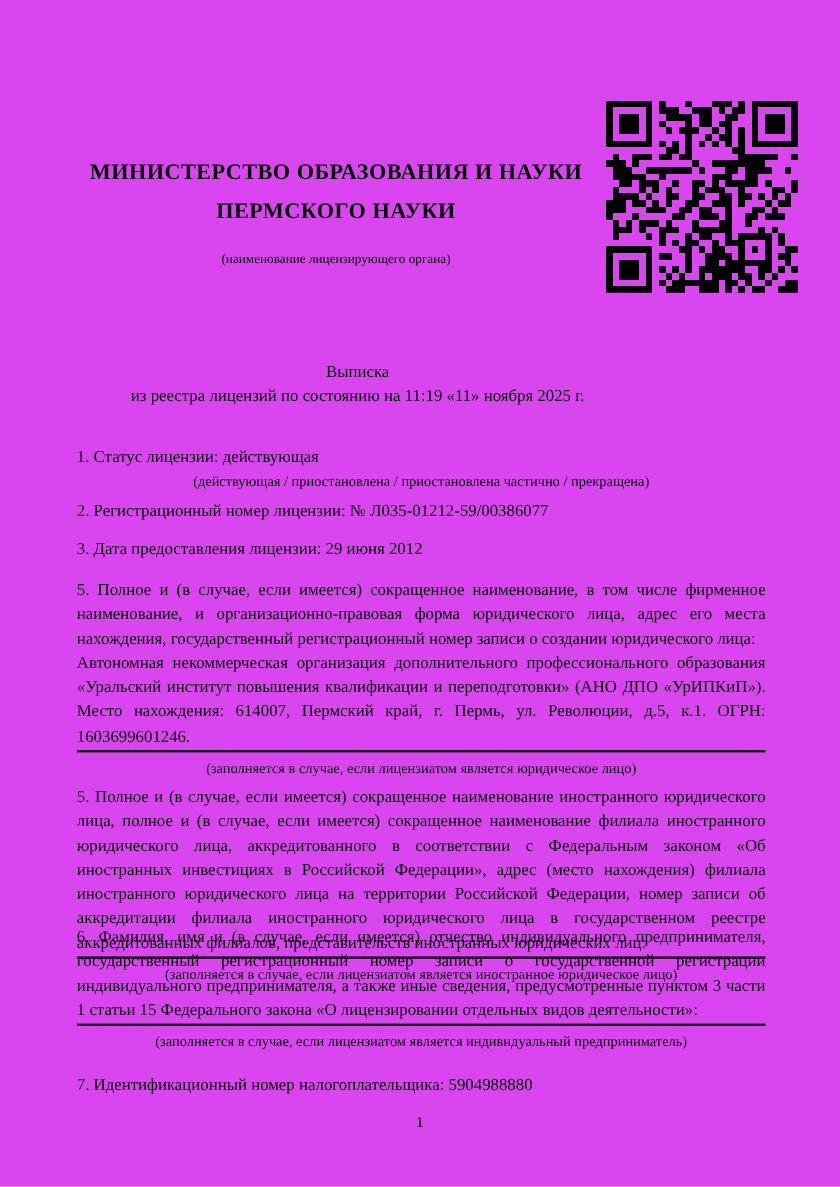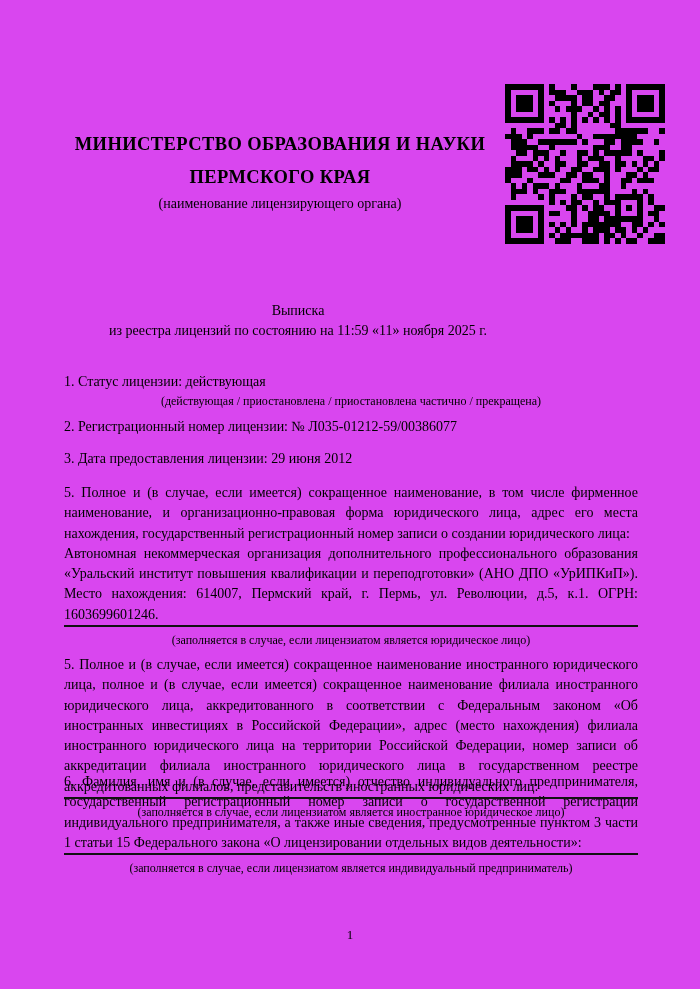--- a/index.html
+++ b/index.html
@@ -10,21 +10,21 @@
     color:#000;
     font-family:Liberation Serif, serif;
     overflow:hidden;
   }
   
   .qr{position:absolute;left:505px;top:84px;width:160px;height:160px;}
   .qr svg{display:block;width:100%;height:100%;}
   
   .hdr{position:absolute;left:50px;top:128px;width:460px;text-align:center;}
   .hdr-title{font-size:18.5px;font-weight:bold;line-height:33px;letter-spacing:.4px;}
-  .hdr-caption{font-size:14px;line-height:14px;margin-top:3px;}
+  .hdr-caption{font-size:11px;line-height:14px;margin-top:15px;}
   
   .title{position:absolute;left:0;top:301px;width:596px;text-align:center;
          font-size:14px;line-height:20.3px;}
   
   .item{position:absolute;left:64px;width:574px;font-size:14px;line-height:20.3px;}
   .item p{margin:0;}
   .just{text-align:justify;}
   .rule{border-top:2px solid #111;height:0;margin:0;}
   .cap{font-size:12px;line-height:14px;text-align:center;margin-top:6px !important;}
   .pagenum{position:absolute;left:0;top:926px;width:700px;text-align:center;
@@ -463,28 +463,28 @@
         <rect x="23" y="28" width="1" height="1"></rect>
         <rect x="26" y="28" width="1" height="1"></rect>
         <rect x="27" y="28" width="1" height="1"></rect>
         <rect x="28" y="28" width="1" height="1"></rect>
       </svg>
     </div>
 
   <header class="hdr">
     <div class="hdr-title">
       <div>МИНИСТЕРСТВО ОБРАЗОВАНИЯ И НАУКИ</div>
-      <div>ПЕРМСКОГО КРАЯ</div>
+      <div>ПЕРМСКОГО НАУКИ</div>
     </div>
     <div class="hdr-caption">(наименование лицензирующего органа)</div>
   </header>
 
   <div class="title">
     <div>Выписка</div>
-    <div>из реестра лицензий по состоянию на 11:59 «11» ноября 2025 г.</div>
+    <div>из реестра лицензий по состоянию на 11:19 «11» ноября 2025 г.</div>
   </div>
 
   <section class="item" style="top:372px">
     <p>1. Статус лицензии: действующая</p>
     <p class="cap" style="margin-top:2px !important">(действующая / приостановлена / приостановлена частично / прекращена)</p>
   </section>
 
   <section class="item" style="top:417px">
     <p>2. Регистрационный номер лицензии: № Л035-01212-59/00386077</p>
   </section>
@@ -505,16 +505,19 @@
     <div class="rule"></div>
     <p class="cap">(заполняется в случае, если лицензиатом является иностранное юридическое лицо)</p>
   </section>
 
   <section class="item" style="top:772px">
     <p class="just">6. Фамилия, имя и (в случае, если имеется) отчество индивидуального предпринимателя, государственный регистрационный номер записи о государственной регистрации индивидуального предпринимателя, а также иные сведения, предусмотренные пунктом 3 части 1 статьи 15 Федерального закона «О лицензировании отдельных видов деятельности»:</p>
     <div class="rule"></div>
     <p class="cap">(заполняется в случае, если лицензиатом является индивидуальный предприниматель)</p>
   </section>
 
+  <section class="item" style="top:895px">
+    <p>7. Идентификационный номер налогоплательщика: 5904988880</p>
+  </section>
 
   <div class="pagenum">1</div>
 
 </div>
 
 </body></html>

